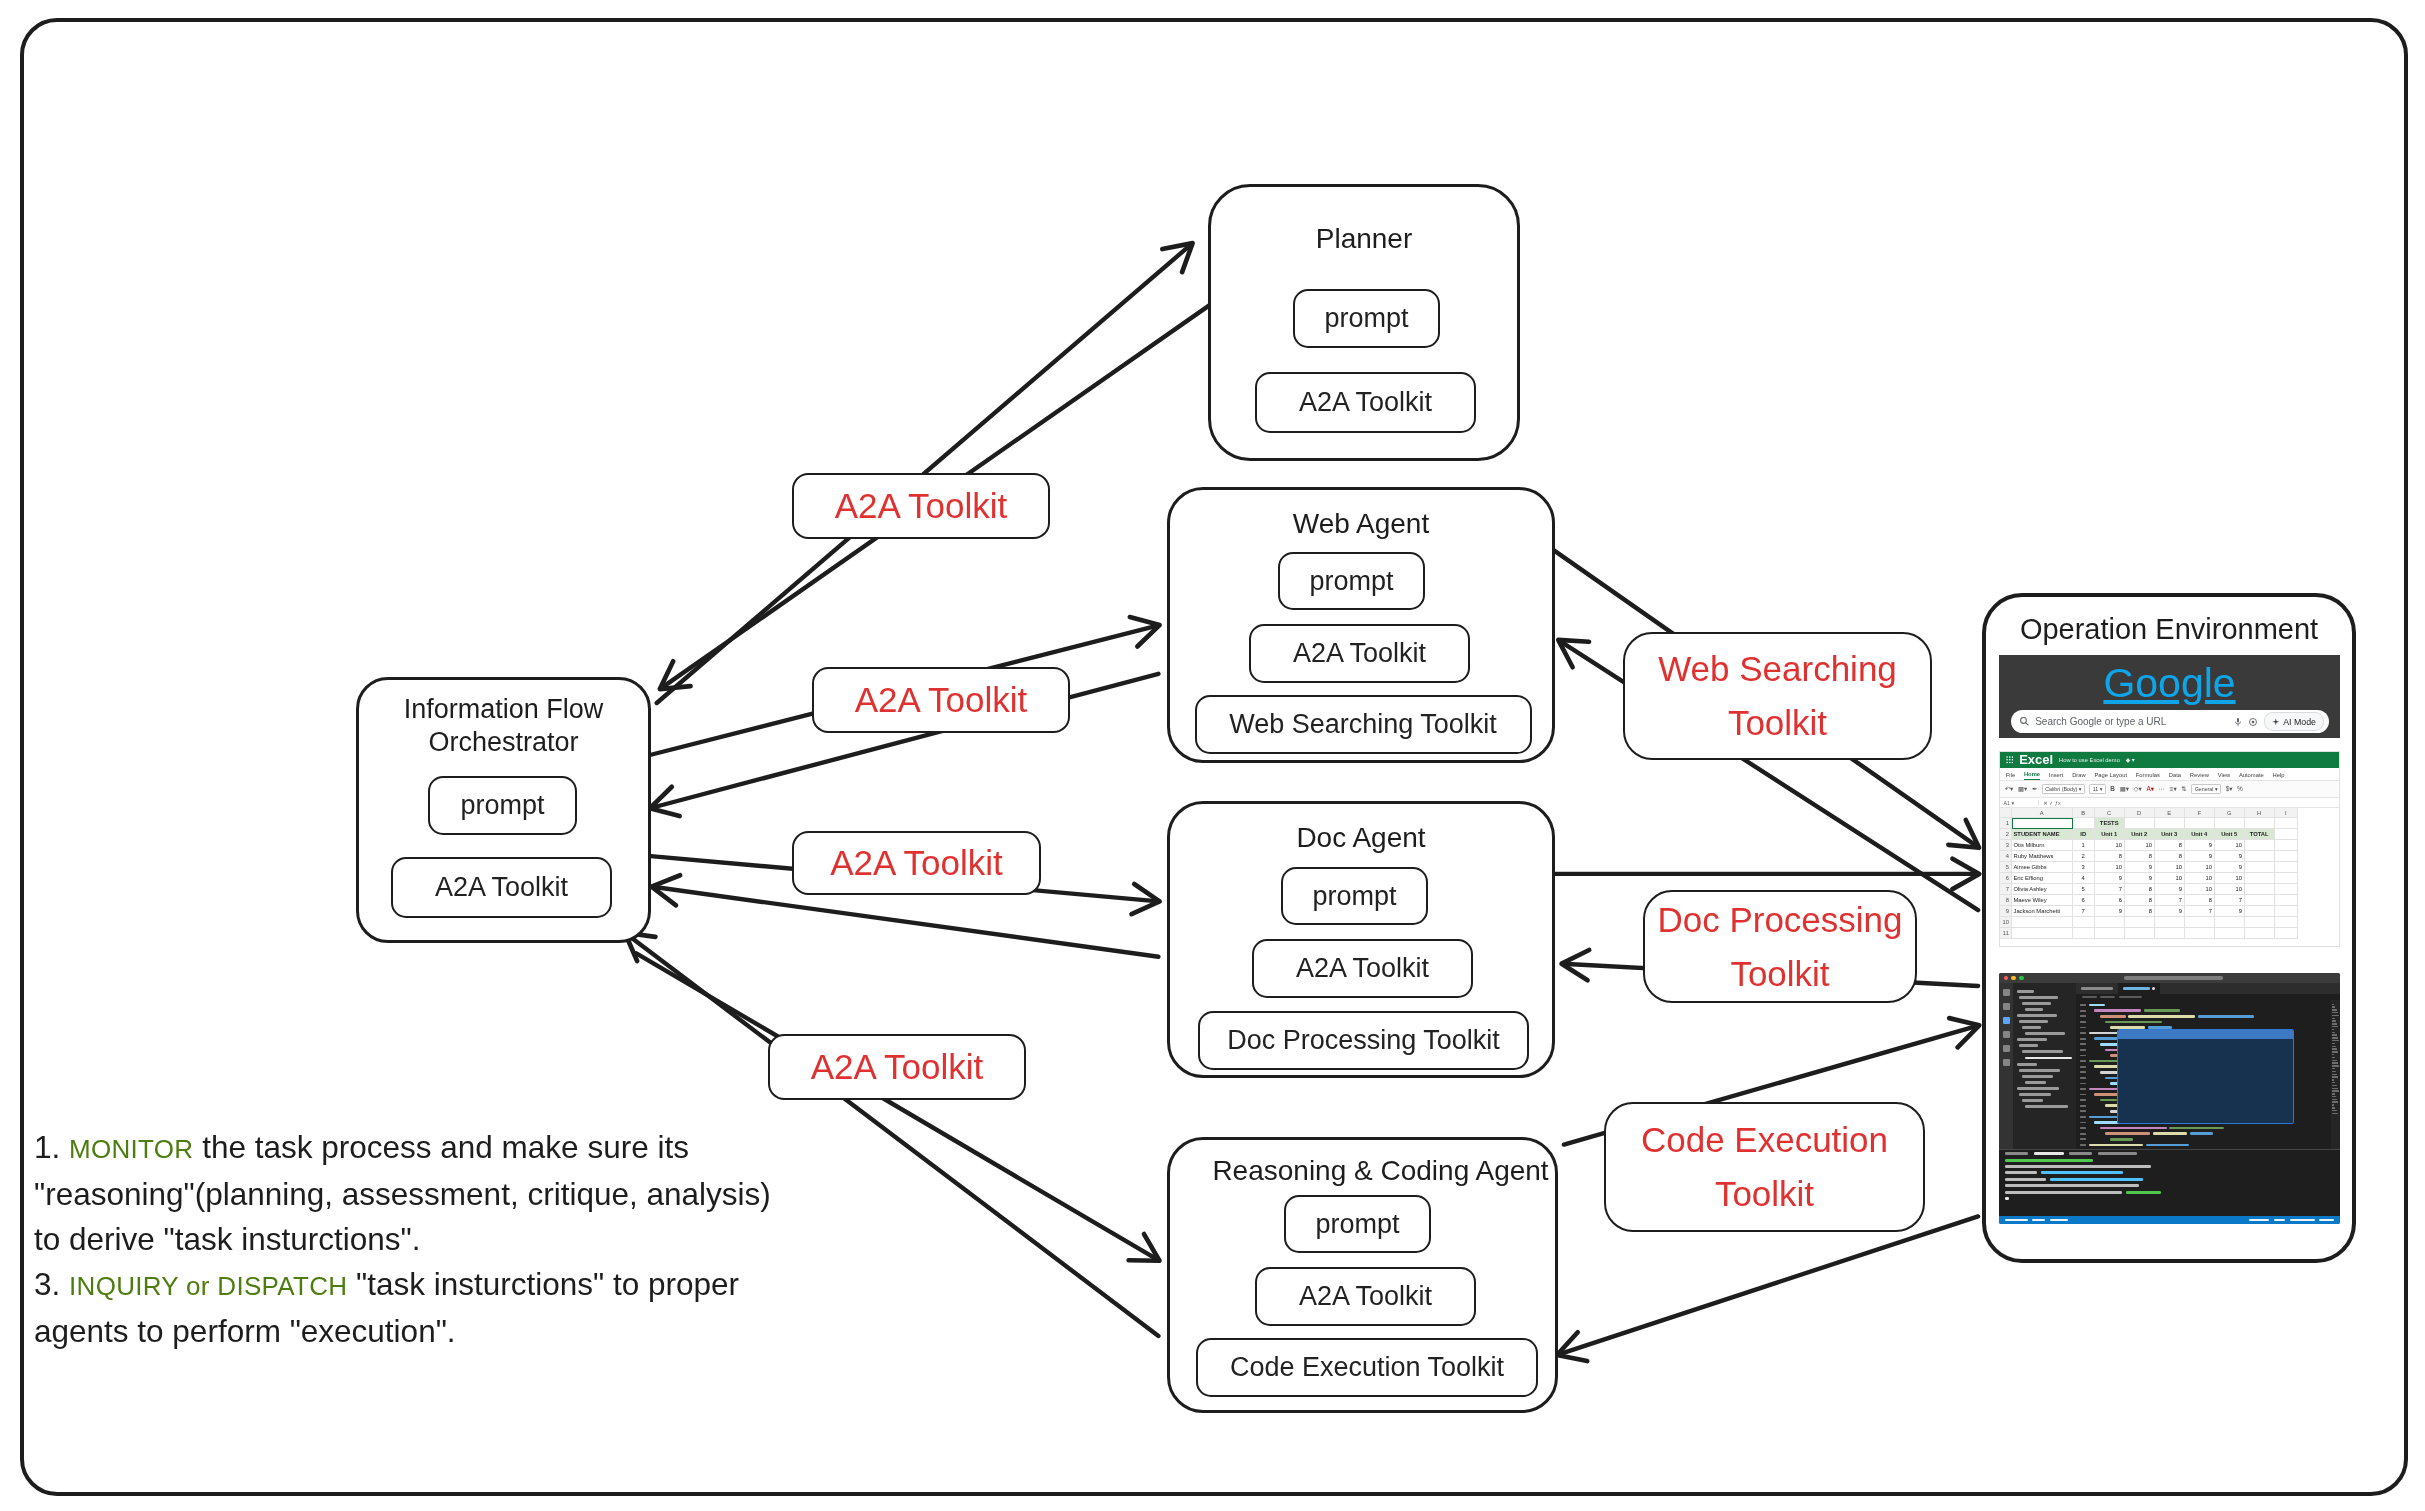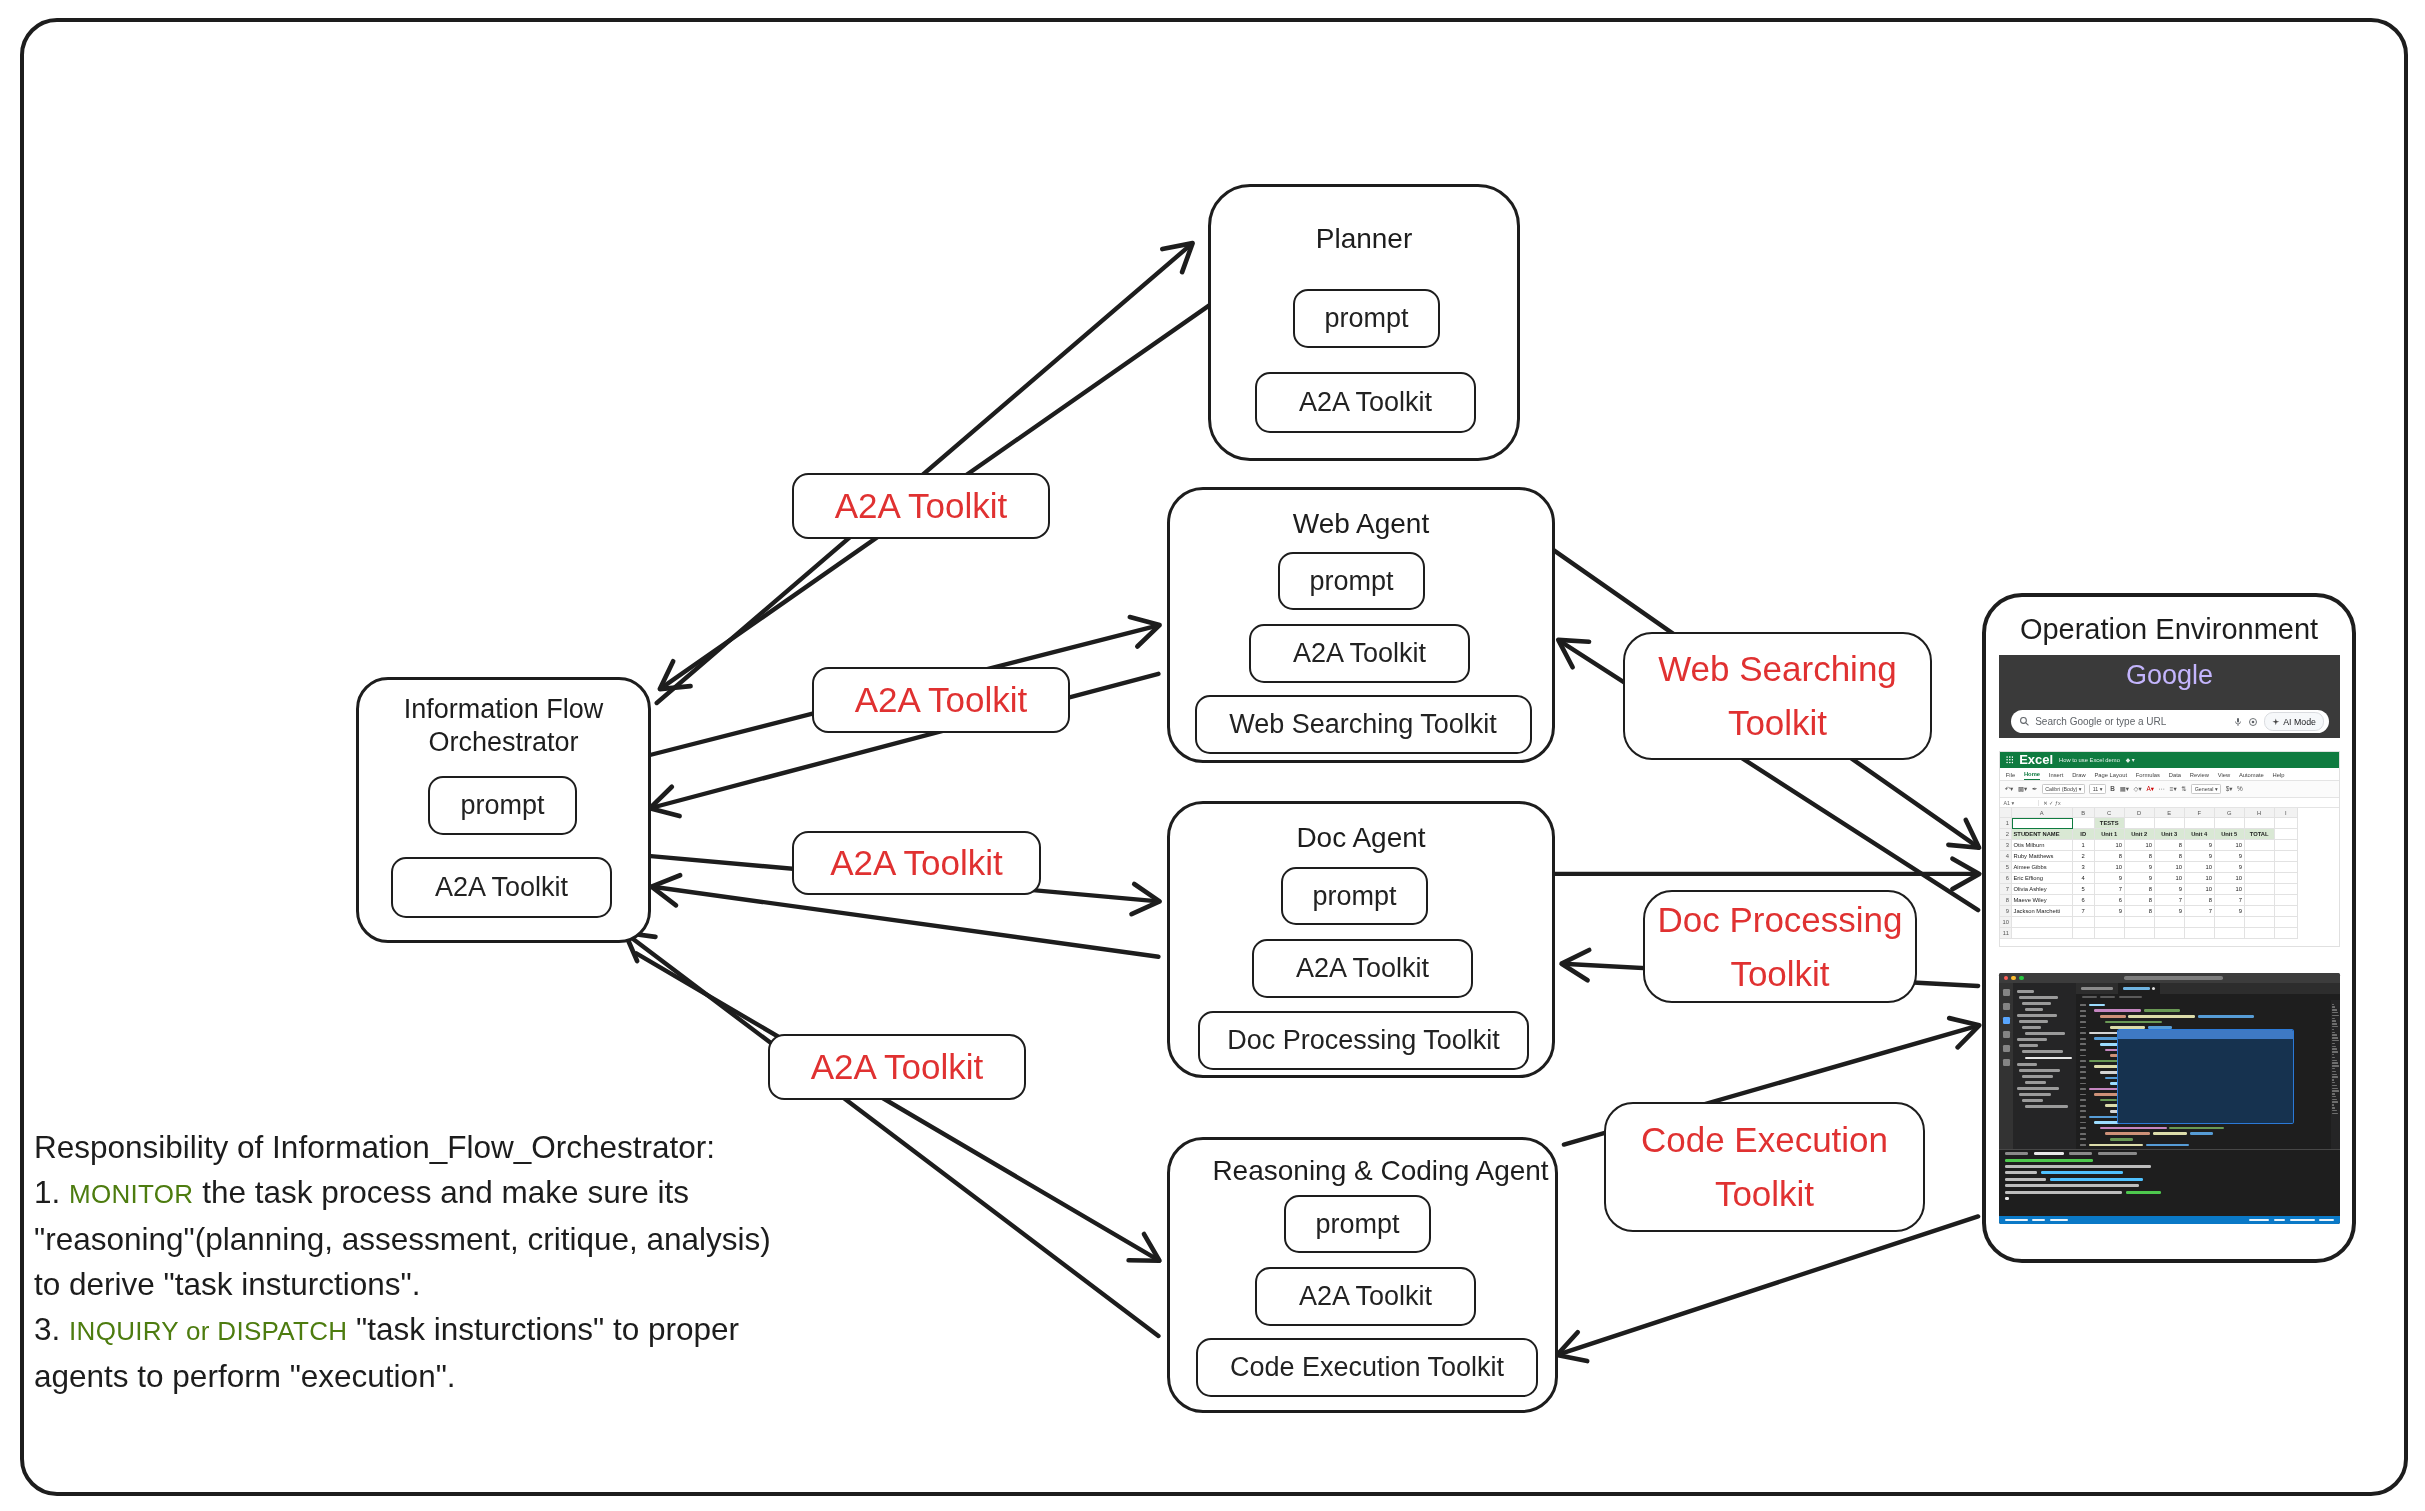--- a/index.html
+++ b/index.html
@@ -11,21 +11,21 @@
   .box{position:absolute;background:#fff;border:3.5px solid #1d1d1d;z-index:3;}
   .chip{position:absolute;background:#fff;border:2.9px solid #1d1d1d;border-radius:15px;display:flex;align-items:center;justify-content:center;font-size:27px;color:#222;}
   .agent-name{position:absolute;left:0;right:0;text-align:center;font-size:28px;color:#1d1d1d;}
   .orc-name{position:absolute;left:0;right:0;text-align:center;font-size:27px;line-height:33px;color:#1d1d1d;}
   .red-label{position:absolute;background:#fff;border:2.9px solid #1d1d1d;border-radius:16.3px;display:flex;align-items:center;justify-content:center;color:#e03131;font-size:35px;z-index:4;text-align:center;}
   .red-label.big{border-radius:29px;line-height:54px;}
   
   .env{position:absolute;left:1982px;top:593px;width:366px;height:662px;border:4.1px solid #1d1d1d;border-radius:40px;background:#fff;z-index:3;}
   .env-title{position:absolute;top:16.3px;left:0;right:0;text-align:center;font-size:29px;color:#1d1d1d;}
   .browser{position:absolute;left:13px;top:58px;width:341px;height:83px;background:#3a3a3a;}
-  .glogo{position:absolute;top:4.7px;left:0;right:0;text-align:center;color:#c4b5fd;font-size:27px;}
+  .glogo{position:absolute;top:4.7px;left:0;right:0;text-align:center;color:#0ea5e9;font-size:41px;text-decoration:underline;}
   .gpill{position:absolute;left:11.7px;top:55px;width:318px;height:23px;background:#fff;border-radius:11.7px;display:flex;align-items:center;padding:0 4.7px 0 8.2px;box-sizing:border-box;gap:5.8px;}
   .gpill .ph{font-size:10px;color:#5f6368;flex:1;white-space:nowrap;overflow:hidden;}
   .aimode{height:17.5px;border-radius:8.8px;background:#f6f8fa;border:0.6px solid #dadce0;display:flex;align-items:center;gap:3.5px;padding:0 7px;font-size:8.8px;color:#202124;white-space:nowrap;}
   
   .excel{position:absolute;left:13px;top:154px;width:341px;height:196px;background:#fff;border:0.6px solid #e0e0e0;box-sizing:border-box;font-size:5.8px;}
   .xl-green{height:15.8px;background:#0f7b40;display:flex;align-items:center;gap:5.8px;padding:0 5.8px;color:#fff;}
   .xl-app{font-weight:bold;font-size:13px;}
   .xl-doc{font-size:5.8px;opacity:.9;}
   .xl-menu{height:12.3px;display:flex;align-items:flex-end;gap:8.8px;padding:0 5.8px;border-bottom:0.6px solid #e4e4e4;background:#fff;}
   .xl-menu span{font-size:5.8px;color:#424242;padding-bottom:1.8px;}
@@ -713,21 +713,20 @@
         <span class="sp"></span>
         <i style="width:20px;"></i>
           <i style="width:11.7px;"></i>
           <i style="width:24.5px;"></i>
           <i style="width:15px;"></i>
       </div>
     </div>
   </div>
 
   <div class="resp" id="resp-block">
-      <div class="line"><span>Responsibility of Information_Flow_Orchestrator:</span></div>
       <div class="line"><span>1. </span><span class="red">MONITOR</span><span> the task process and make sure its</span></div>
       <div class="line"><span>"reasoning"(planning, assessment, critique, analysis)</span></div>
       <div class="line"><span>to derive "task insturctions".</span></div>
       <div class="line"><span>3. </span><span class="red">INQUIRY or DISPATCH</span><span> "task insturctions" to proper</span></div>
       <div class="line"><span>agents to perform "execution".</span></div>
     </div>
 
 </div>
 
 

